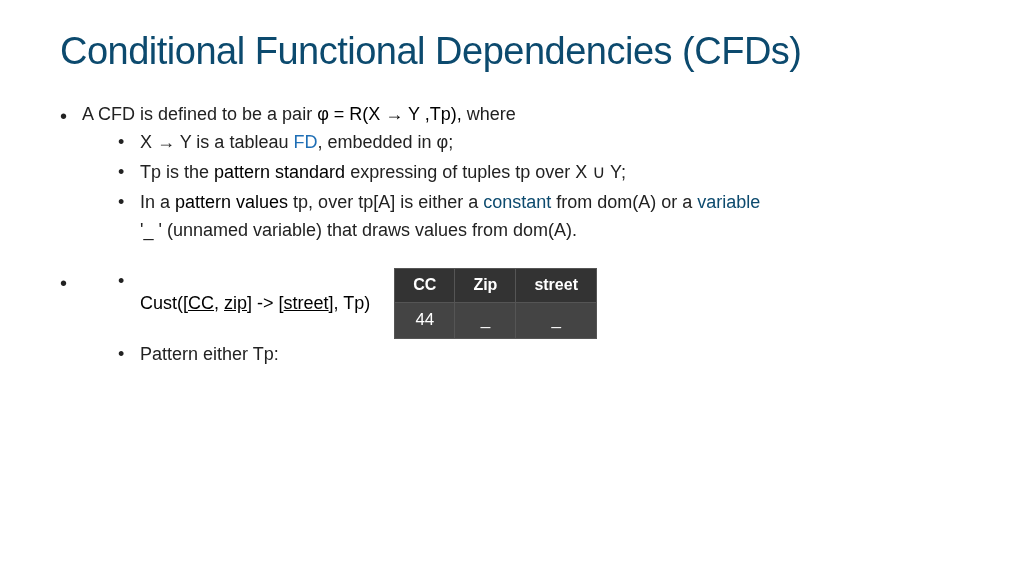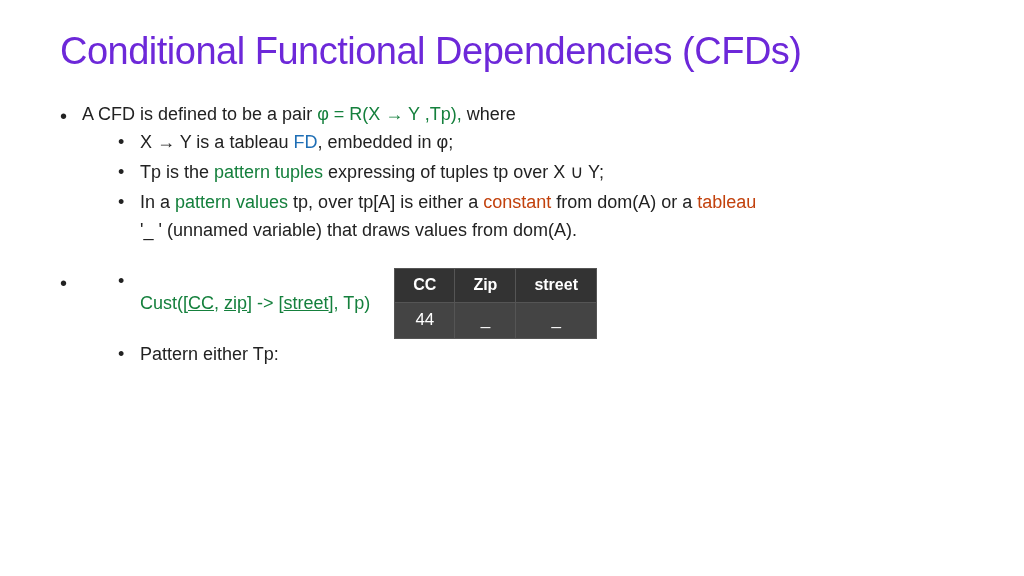--- a/index.html
+++ b/index.html
@@ -7,21 +7,21 @@
       background: #ffffff;
       font-family: 'Segoe UI', Arial, sans-serif;
       width: 1024px;
       height: 576px;
       overflow: hidden;
       padding: 30px 60px 30px 60px;
     }
     .title {
       font-size: 38px;
       font-weight: 300;
-      color: #6d28d9;
+      color: #0c4a6e;
       margin-bottom: 28px;
       letter-spacing: -0.5px;
     }
     .content {
       font-size: 18px;
       color: #222;
       line-height: 1.55;
     }
     .bullet-level1 {
       display: flex;
@@ -40,22 +40,22 @@
       margin-bottom: 2px;
     }
     .bullet-level2 > .bullet-dot {
       min-width: 22px;
       font-size: 18px;
       line-height: 1.55;
     }
     .bullet-text {
       flex: 1;
     }
-    .cyan { color: #15803d; }
-    .red { color: #c2410c; }
+    .cyan { color: #000000; }
+    .red { color: #0c4a6e; }
     .blue { color: #1e6eb5; margin-top: 28px; }
     .section-gap {
       margin-top: 22px;
     }
     .inline-table {
       display: inline-table;
       border-collapse: collapse;
       margin-left: 24px;
       vertical-align: middle;
       font-size: 16px;
@@ -97,27 +97,27 @@
         
         <div class="bullet-level2">
           <span class="bullet-dot">•</span>
           <div class="bullet-text">
             <span>X → Y is a tableau </span><span class="blue">FD</span><span>, embedded in φ;</span>
           </div>
         </div>
         <div class="bullet-level2">
           <span class="bullet-dot">•</span>
           <div class="bullet-text">
-            <span>Tp is the </span><span class="cyan">pattern tuples</span><span> expressing of tuples tp over X ∪ Y;</span>
+            <span>Tp is the </span><span class="cyan">pattern standard</span><span> expressing of tuples tp over X ∪ Y;</span>
           </div>
         </div>
         <div class="bullet-level2">
           <span class="bullet-dot">•</span>
           <div class="bullet-text">
-            <span>In a </span><span class="cyan">pattern values</span><span> tp, over tp[A] is either a </span><span class="red">constant</span><span> from dom(A) or a </span><span class="red">tableau</span><br>
+            <span>In a </span><span class="cyan">pattern values</span><span> tp, over tp[A] is either a </span><span class="red">constant</span><span> from dom(A) or a </span><span class="red">variable</span><br>
             <span>'_ ' (unnamed variable) that draws values from dom(A).</span>
           </div>
         </div>
       </div>
     </div>
 
     <div class="section-gap"></div>
 
     <div class="bullet-level1">
       <span class="bullet-dot">•</span>

